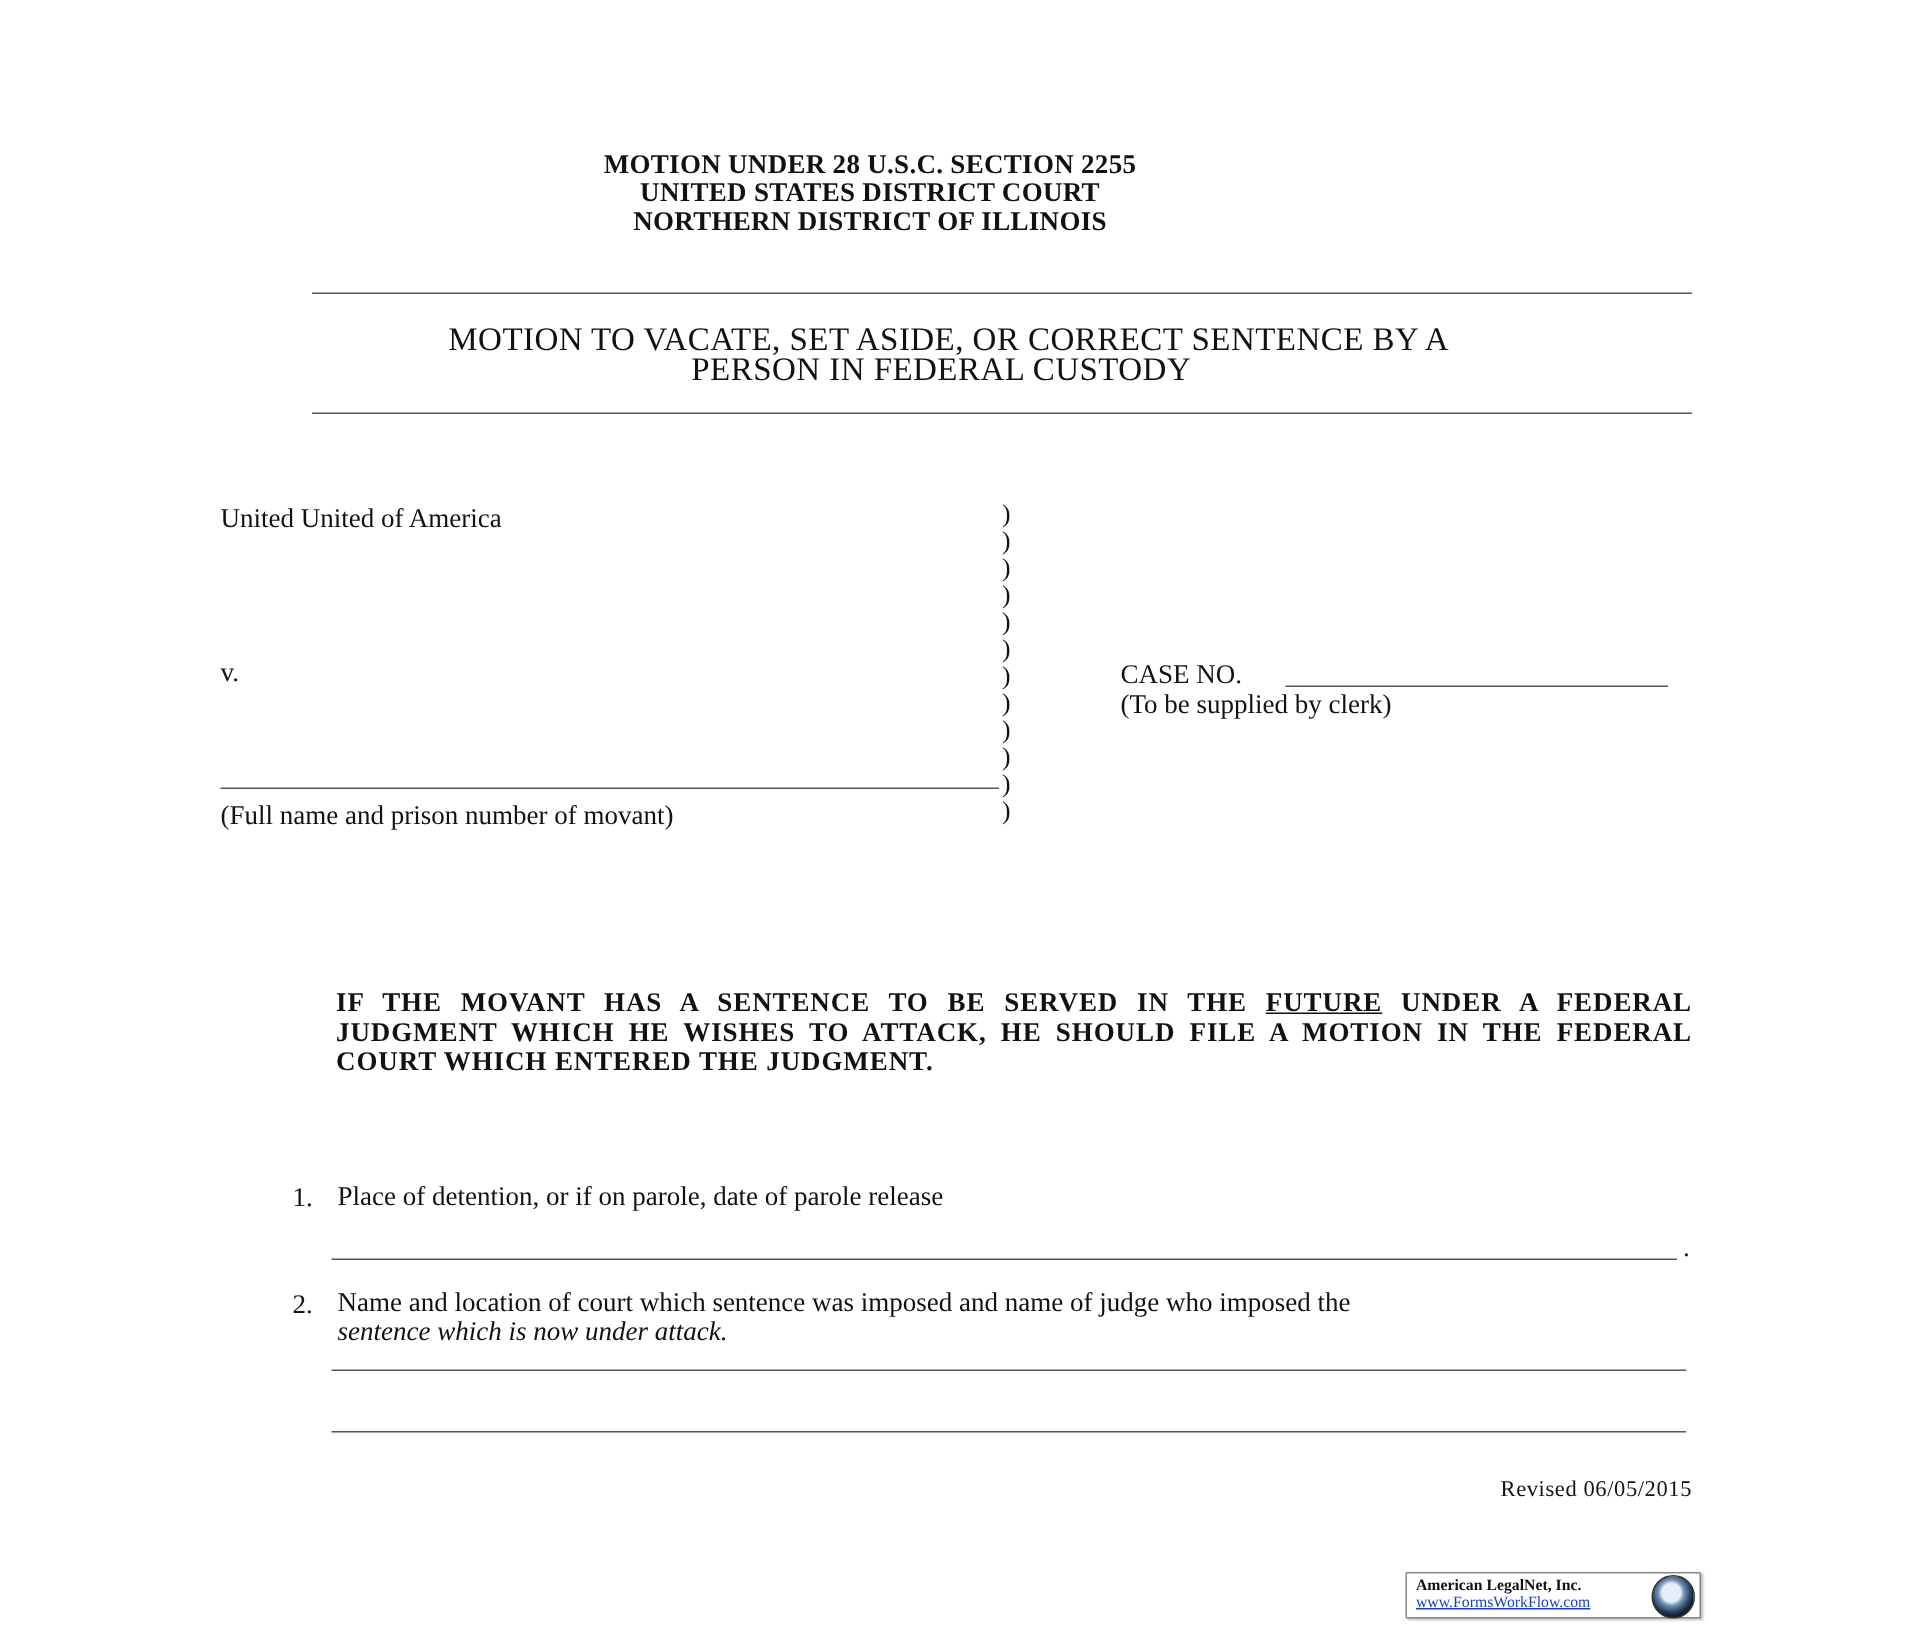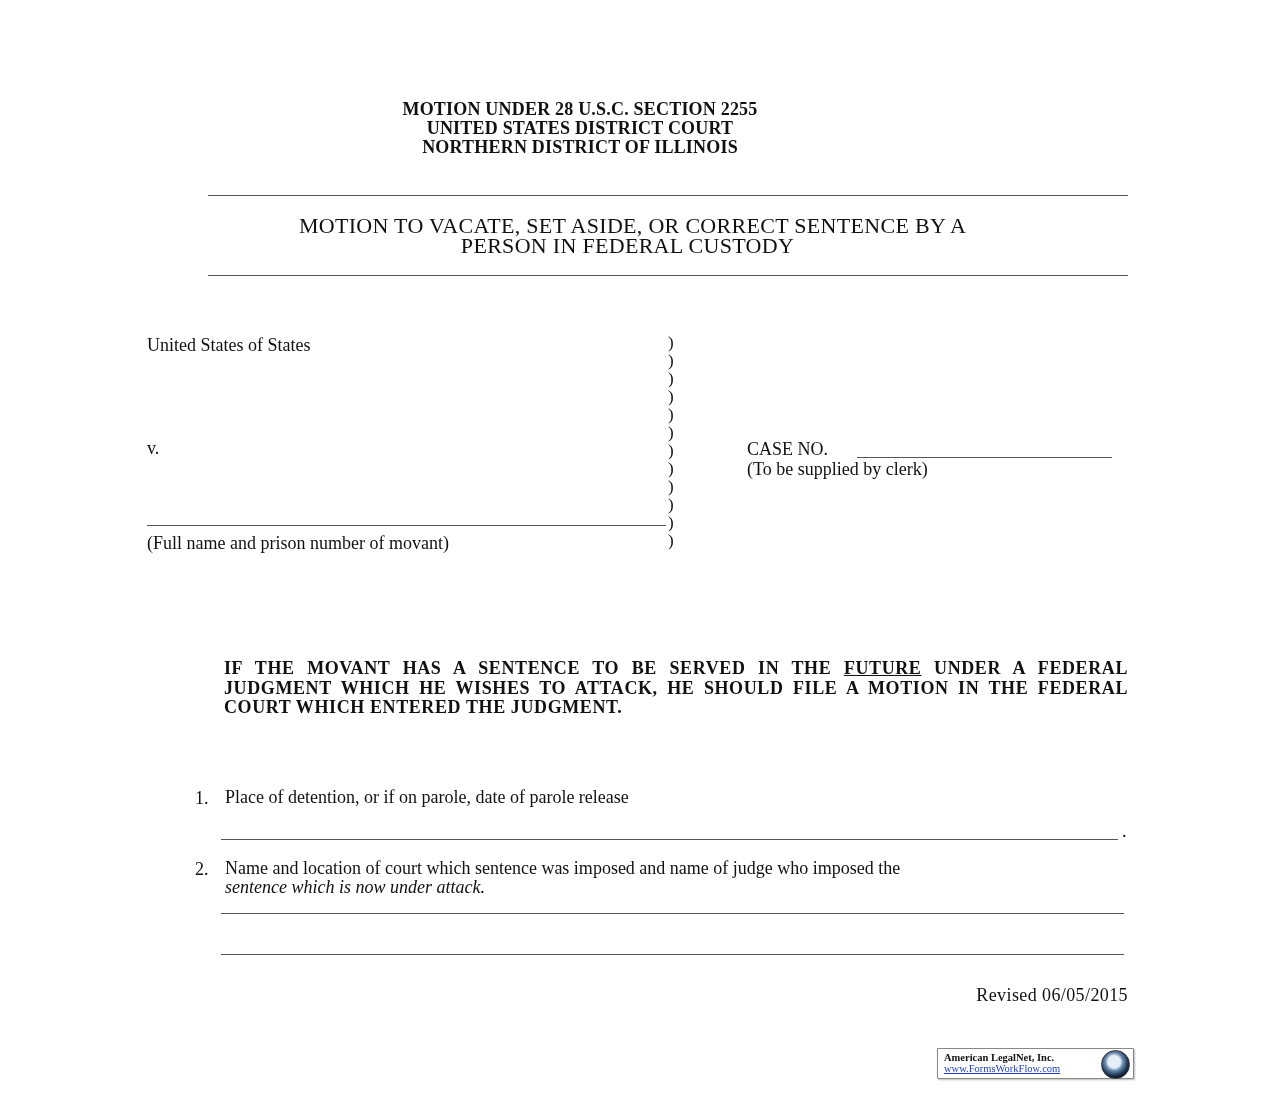--- a/index.html
+++ b/index.html
@@ -38,21 +38,21 @@
 
 <div class="abs hdr" style="top:100px;">MOTION UNDER 28 U.S.C. SECTION 2255</div>
 <div class="abs hdr" style="top:119px;">UNITED STATES DISTRICT COURT</div>
 <div class="abs hdr" style="top:138px;text-align:center;">NORTHERN DISTRICT OF ILLINOIS</div>
 
 <div class="abs rule" style="left:208px; top:195px; width:920px;"></div>
 <div class="abs title" style="top:216px;">MOTION TO VACATE, SET ASIDE, OR CORRECT SENTENCE BY A</div>
 <div class="abs title" style="top:236px; left:-5px;">PERSON IN FEDERAL CUSTODY</div>
 <div class="abs rule" style="left:208px; top:275px; width:920px;"></div>
 
-<div class="abs body-text" style="left:147px; top:336px;">United States of States</div>
+<div class="abs body-text" style="left:147px; top:336px;">United United of America</div>
 <div class="abs body-text" style="left:147px; top:439px;">v.</div>
 
 <div class="abs" style="left:147px; top:504px; width:519px; height:22px;">
   <div class="body-text" style="position:absolute; left:2px; top:2px;"></div>
   <div class="fill-line" style="position:absolute; left:0; bottom:0; width:519px;"></div>
 </div>
 <div class="abs body-text" style="left:147px; top:534px;">(Full name and prison number of movant)</div>
 
 <div class="abs paren" style="top:334px;">)</div>
 <div class="abs paren" style="top:352px;">)</div>
@@ -89,19 +89,19 @@
 <div class="abs body-text" style="left:225px; top:878px;font-style:italic;">sentence which is now under attack.</div>
 <div class="abs" style="left:221px; top:892px; width:903px; height:22px;">
   <div class="body-text" style="position:absolute; left:2px; top:2px;"></div>
   <div class="fill-line" style="position:absolute; left:0; bottom:0; width:903px;"></div>
 </div>
 <div class="abs" style="left:221px; top:933px; width:903px; height:22px;">
   <div class="body-text" style="position:absolute; left:2px; top:2px;"></div>
   <div class="fill-line" style="position:absolute; left:0; bottom:0; width:903px;"></div>
 </div>
 
-<div class="abs" style="left:900px; width:228px; top:985px; text-align:right; font-size:18px; letter-spacing:0.4px;">Revised 06/05/2015</div>
+<div class="abs" style="left:900px; width:228px; top:985px; text-align:right; font-size:15px; letter-spacing:0.4px;">Revised 06/05/2015</div>
 
 <div class="abs badge">
   <span class="co">American LegalNet, Inc.</span>
   <span class="url">www.FormsWorkFlow.com</span>
   <span class="globe"></span>
 </div>
 
 </body></html>

